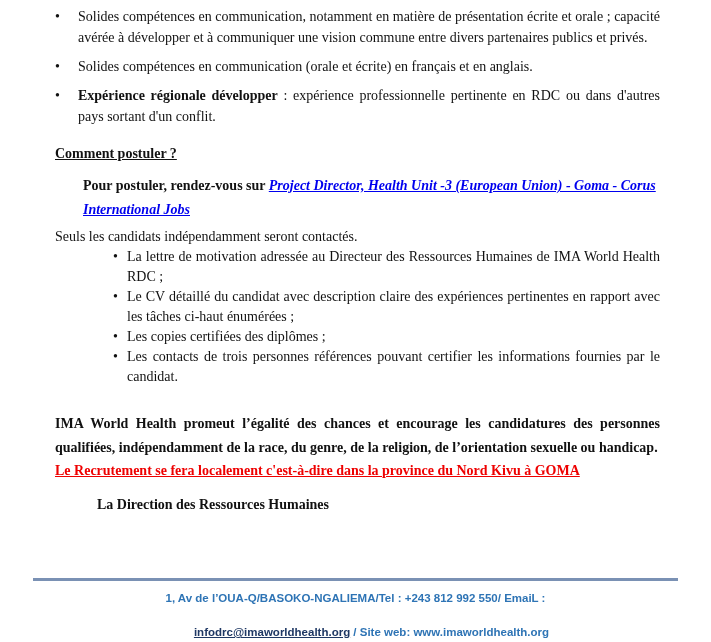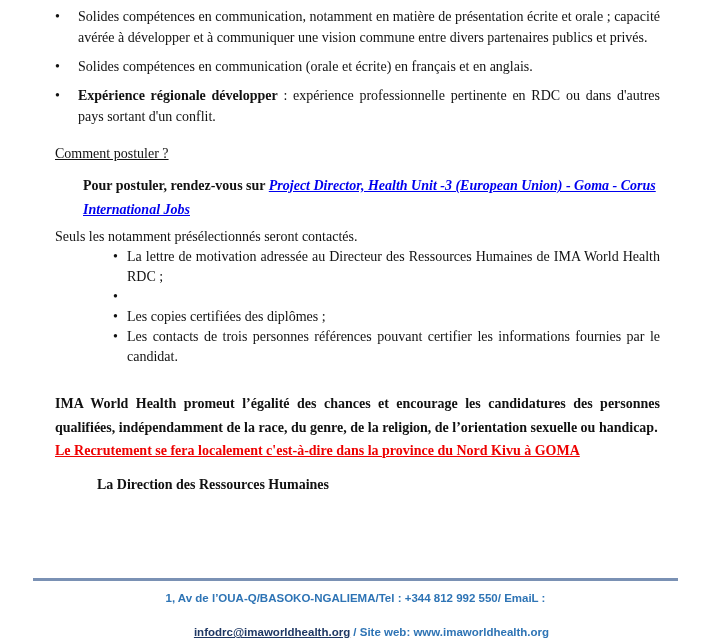--- a/index.html
+++ b/index.html
@@ -25,21 +25,21 @@
   .content { padding:6px 51px 0 55px; }
 
   
   .bullet-row { display:flex; margin-bottom:8px; }
   .bullet-row .marker { width:23px; flex:0 0 23px; }
   .bullet-row .btext { flex:1; text-align:justify; }
 
   
   .heading {
     margin-top:16px;
-    font-weight:normal;
+    font-weight:bold;
     text-decoration:underline;
   }
 
   
   .apply { margin-top:10px; line-height:24px; font-weight:bold; text-align:left;margin-left:28px; }
   .apply a.joblink {
     color:var(--link_blue);
     font-style:italic;
     font-weight:bold;
     text-decoration:underline;
@@ -122,32 +122,35 @@
       </div>
     </div>
 
     <div class="heading">Comment postuler ?</div>
 
     <div class="apply">
       <span>Pour postuler, rendez-vous sur </span><a class="joblink">Project Director, Health Unit -3 (European Union) - Goma - Corus International Jobs</a>
     </div>
 
     <div class="contact-note">
-      <div>Seuls les notamment présélectionnés seront contactés.</div>
+      <div>Seuls les candidats indépendamment seront contactés.</div>
     </div>
 
     <div class="sublist">
       <div class="sub-row">
         <span class="marker">•</span>
         <div class="btext">
           <span>La lettre de motivation adressée au Directeur des Ressources Humaines de IMA World Health RDC ;</span>
         </div>
       </div>
       <div class="sub-row">
         <span class="marker">•</span>
+        <div class="btext">
+          <span>Le CV détaillé du candidat avec description claire des expériences pertinentes en rapport avec les tâches ci-haut énumérées ;</span>
+        </div>
       </div>
       <div class="sub-row">
         <span class="marker">•</span>
         <div class="btext">
           <span>Les copies certifiées des diplômes ;</span>
         </div>
       </div>
       <div class="sub-row">
         <span class="marker">•</span>
         <div class="btext">
@@ -157,18 +160,18 @@
     </div>
 
     <div class="equality">IMA World Health promeut l’égalité des chances et encourage les candidatures des personnes qualifiées, indépendamment de la race, du genre, de la religion, de l’orientation sexuelle ou handicap.</div>
 
     <div class="notice">Le Recrutement se fera localement c'est-à-dire dans la province du Nord Kivu à GOMA</div>
 
     <div class="signature">La Direction des Ressources Humaines</div>
   </div>
 
   <div class="footer">
-    <div class="line1">1, Av de l’OUA-Q/BASOKO-NGALIEMA/Tel : +344 812 992 550/ EmaiL :</div>
+    <div class="line1">1, Av de l’OUA-Q/BASOKO-NGALIEMA/Tel : +243 812 992 550/ EmaiL :</div>
     <div class="line2">
       <a class="email">infodrc@imaworldhealth.org</a><span> / Site web: www.imaworldhealth.org</span>
     </div>
   </div>
 </div>
 
 </body></html>

